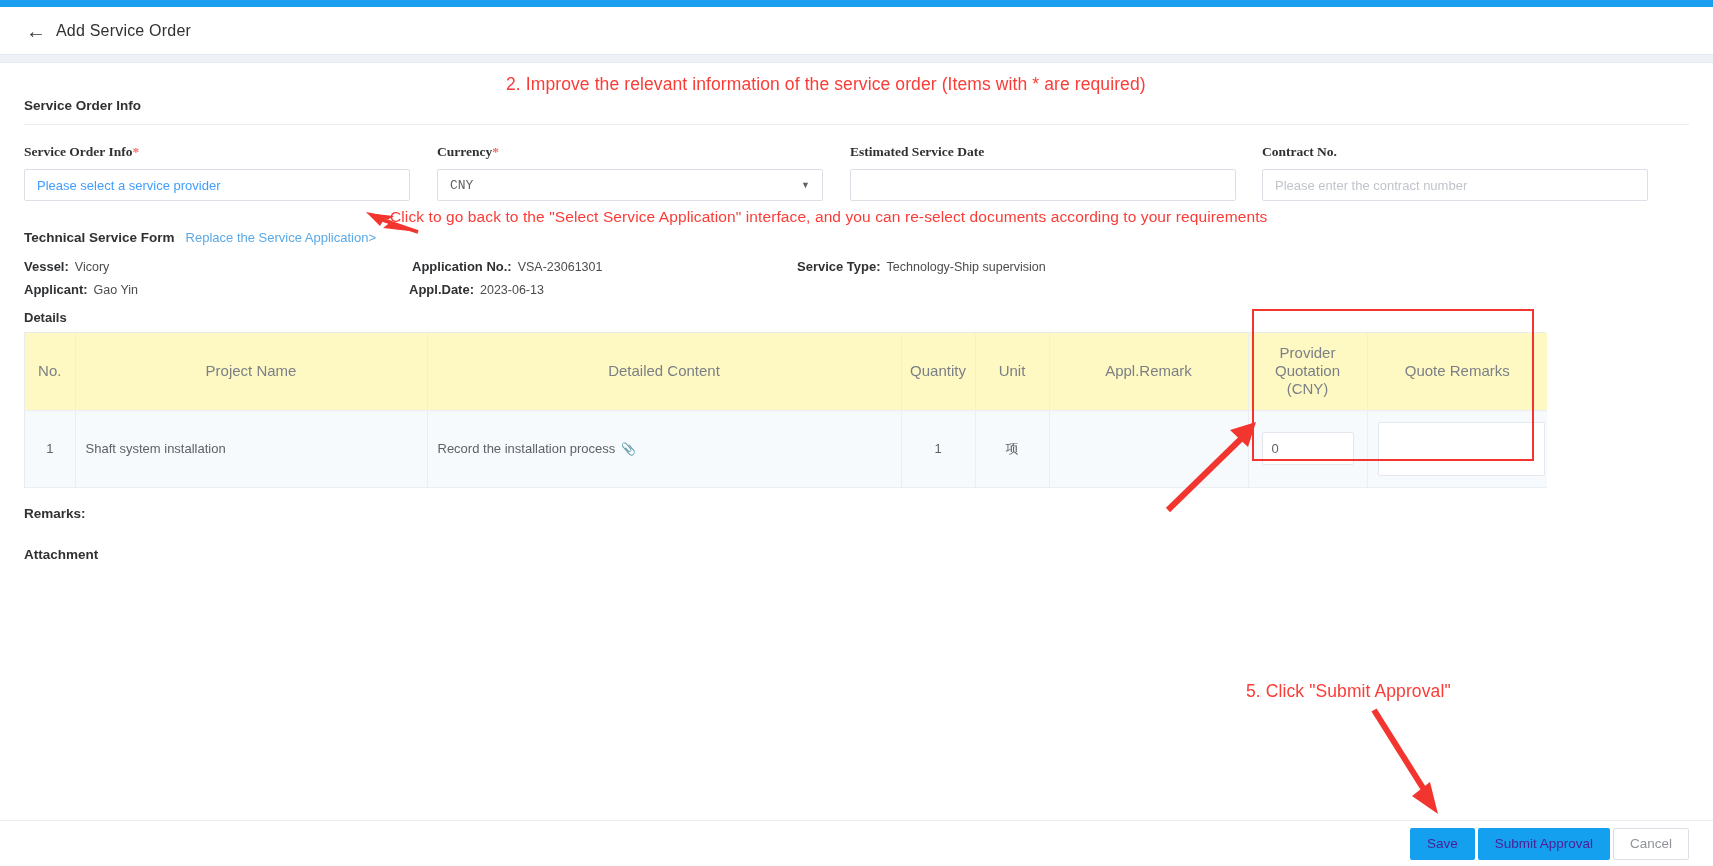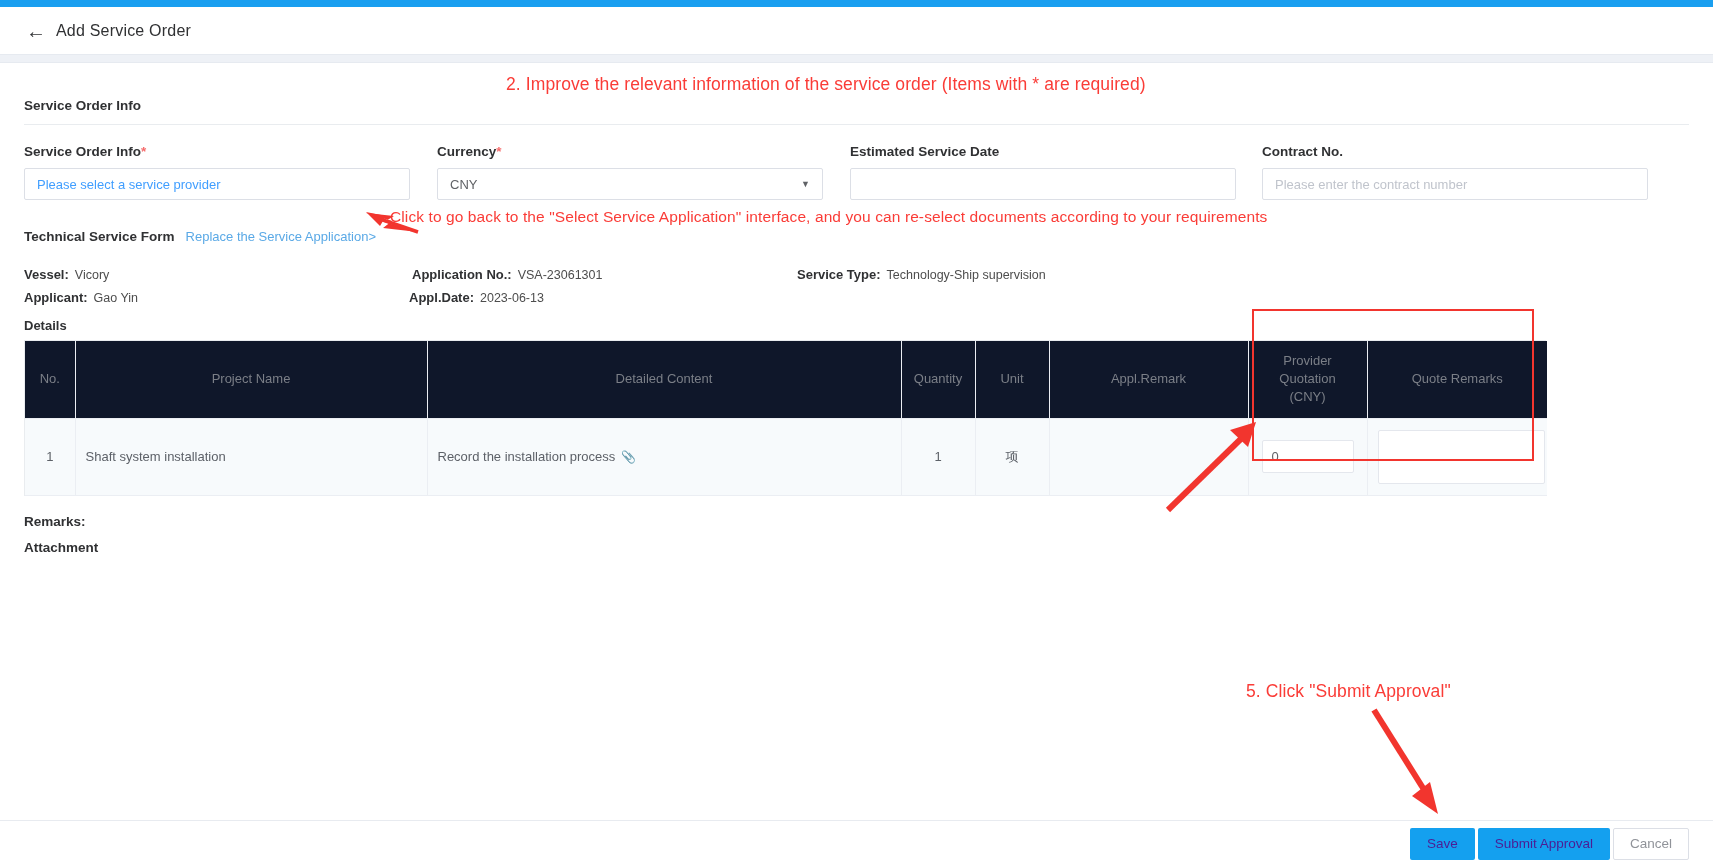--- a/index.html
+++ b/index.html
@@ -73,55 +73,55 @@
     margin-top: 19px;
   }
   .form-field { position: relative; }
   .ff-1 { width: 386px; margin-right: 27px; }
   .ff-2 { width: 386px; margin-right: 27px; }
   .ff-3 { width: 386px; margin-right: 26px; }
   .ff-4 { width: 386px; }
 
   .field-label {
     font-size: 13.5px; font-weight: bold; color: #303133;
-    margin-bottom: 9px; white-space: nowrap;
+    margin-bottom: 9px; white-space: nowrap; font-family: Liberation Serif, serif;
   }
   .req { color: #f56c6c; font-weight: bold; }
 
   .input-box {
     height: 32px; width: 100%;
     border: 1px solid #dcdfe6;
     background: #ffffff;
     border-radius: 2px;
     display: flex; align-items: center;
     padding: 0 12px;
     font-size: 13px;
   }
   .ph-blue { color: #409eff; }
   .ph-grey { color: #c0c4cc; }
-  .val-dark { color: #606266; }
+  .val-dark { color: #606266; font-family: Liberation Mono, monospace; }
   .caret {
     margin-left: auto; color: #606266; font-size: 9px;
   }
 
   
   .tsf-head {
     margin-top: 29px;
     display: flex; align-items: baseline;
   }
   .tsf-title {
     font-size: 13.5px; font-weight: bold; color: #303133;
     margin-right: 11px;
   }
   .tsf-link {
     font-size: 13px; color: #5aa9e6; cursor: pointer;
   }
 
   .meta-grid {
-    margin-top: 19px;
+    margin-top: 10px;
     position: relative;
   }
   .meta-row {
     display: flex;
     line-height: 21px;
   }
   .meta-col-1 { width: 388px; }
   .meta-col-2 { width: 385px; }
   .meta-col-3 { width: 389px; }
   .meta-col-4 { width: 300px; }
@@ -143,24 +143,24 @@
     width: 1522px;
     border: 1px solid #e9ecef;
     border-bottom: none;
   }
   table.dtl {
     width: 100%;
     border-collapse: collapse;
     table-layout: fixed;
   }
   table.dtl th {
-    font-size: 13px; font-weight: normal; color: #7b7f87;
+    font-size: 15px; font-weight: normal; color: #7b7f87;
     border-right: 1px solid #ebeef3;
     border-bottom: 1px solid #ebeef3;
-    background: #0f172a;
+    background: #fef9c3;
     height: 77px;
     vertical-align: middle;
     padding: 4px 6px;
     line-height: 18px;
   }
   table.dtl th:last-child { border-right: none; }
   table.dtl td {
     font-size: 13px; color: #5d6168;
     border-right: 1px solid #ebeef3;
     border-bottom: 1px solid #ebeef3;
@@ -204,21 +204,21 @@
     position: absolute;
     border: 2px solid #f2352e;
     pointer-events: none;
   }
 
   .remarks-label {
     margin-top: 18px;
     font-size: 13.5px; font-weight: bold; color: #303133;
   }
   .attach-label {
-    margin-top: 11px;
+    margin-top: 26px;
     font-size: 13.5px; font-weight: bold; color: #303133;
   }
 
   
   .footer {
     position: absolute; left: 0; top: 820px;
     width: 1713px; height: 46px;
     background: #ffffff;
     border-top: 1px solid #e8ebf0;
     display: flex; align-items: center; justify-content: flex-end;

